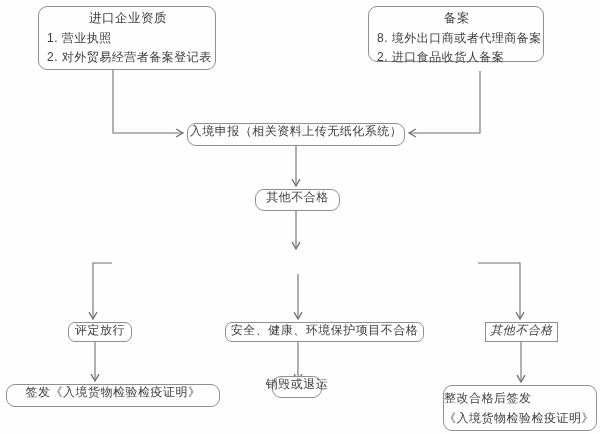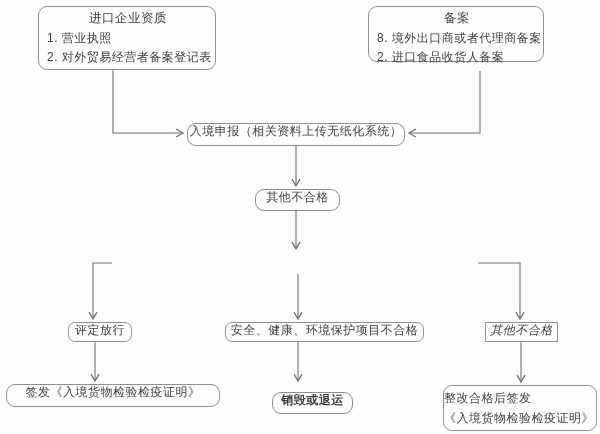--- a/index.html
+++ b/index.html
@@ -109,21 +109,21 @@
   </div>
 
   <div class="node" style="left:485px;top:322px;width:73px;height:20px;border-radius:0;font-style:italic;">
     <span>其他不合格</span>
   </div>
 
   <div class="node" style="left:6px;top:384px;width:214px;height:23px;">
     <span>签发《入境货物检验检疫证明》</span>
   </div>
 
-  <div class="node" style="left:272px;top:392px;width:81px;height:22px;font-weight:bold;">
+  <div class="node" style="left:272px;top:376px;width:50px;height:22px;">
     <span>销毁或退运</span>
   </div>
 
   <div class="node twoline" style="left:443px;top:385px;width:154px;height:46px;">
     <span>整改合格后签发</span>
     <span>《入境货物检验检疫证明》</span>
   </div>
 
 </div>
 

